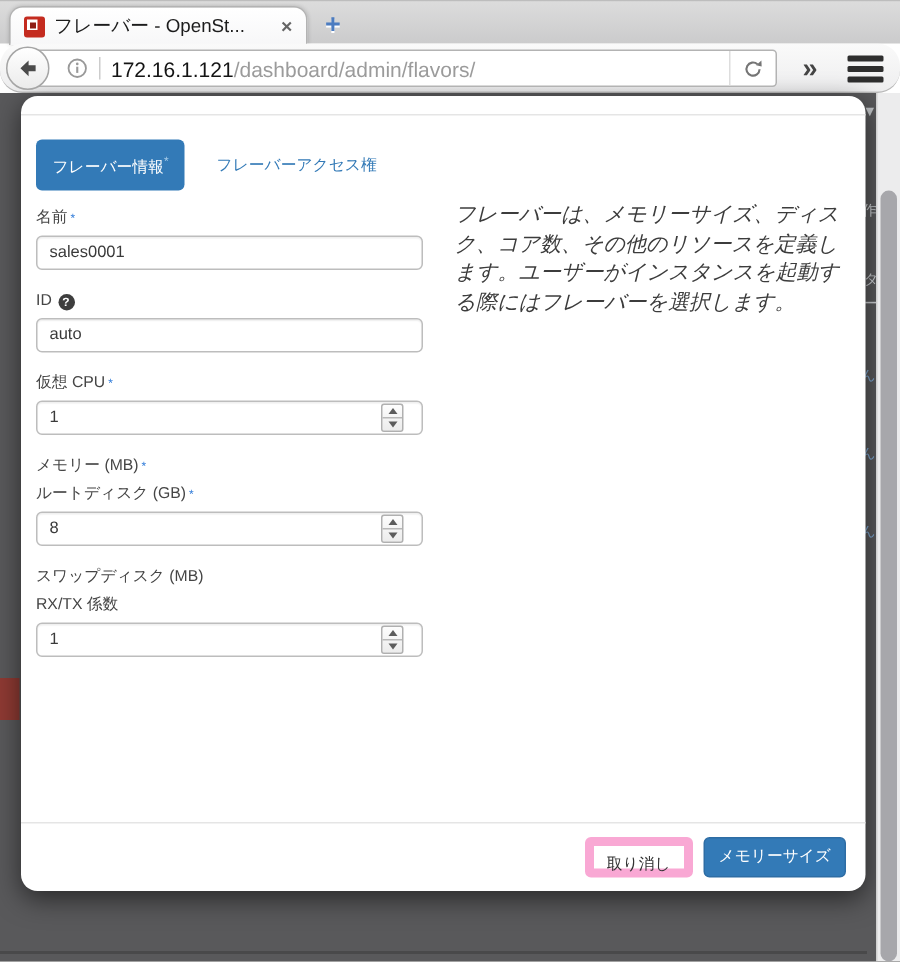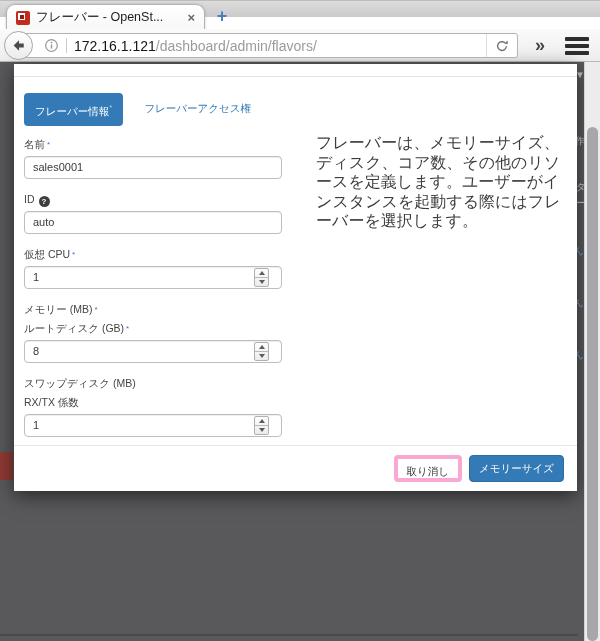--- a/index.html
+++ b/index.html
@@ -2,38 +2,38 @@
 <html><head>
 <meta charset="utf-8">
 <style>
   * { margin:0; padding:0; box-sizing:border-box; }
   body { background:#222; }
   .screen {
     position:relative; width:600px; height:641px; overflow:hidden;
     font-family:"Liberation Sans","DejaVu Sans",sans-serif; background:#fff;
   }
   
-  .tabbar { position:absolute; left:0; top:0; width:600px; height:17px;
+  .tabbar { position:absolute; left:0; top:0; width:600px; height:29px;
     background:linear-gradient(#dcdcdc,#cbcbcc); border-top:1px solid #bdbdbd; }
   .tab { position:absolute; left:6px; top:3px; width:199px; height:26px;
     background:linear-gradient(#ffffff,#f7f7f8); border:1px solid #b3b3b3; border-bottom:none;
     border-radius:9px 9px 0 0; display:flex; align-items:center; padding:0 9px;
     box-shadow:0 0 3px rgba(0,0,0,.18); }
   .favicon { width:14px; height:14px; background:#c42b1f; border-radius:2px; position:relative; flex:none; }
   .favicon::after { content:""; position:absolute; left:2px; top:2px; width:7px; height:7px;
     background:#fff; }
   .favicon::before { content:""; position:absolute; left:4px; top:4px; width:4px; height:4px;
     background:#8f1d14; z-index:1; }
   .tab-title { flex:1; margin:0 6px; font-size:12.5px; color:#1c1c1c; white-space:nowrap; overflow:hidden; }
   .tab-close { font-size:13px; font-weight:bold; color:#666; line-height:1; }
   .newtab { position:absolute; left:212px; top:5px; width:20px; height:20px;
     font-size:18px; font-weight:bold; color:#4c7cc0; text-align:center; line-height:20px;
     text-shadow:0 1px 0 #fff; }
   .toolbar { position:absolute; left:0; top:29px; width:600px; height:33px;
-    background:linear-gradient(#fafafa,#eeeeef); border-bottom:1px solid #b9b9b9; }
+    background:linear-gradient(#fafafa,#eeeeef); border-bottom:1px solid #b9b9b9;border-radius:15px; }
   .back-btn { position:absolute; left:4px; top:2px; width:29px; height:29px; border-radius:50%;
     background:linear-gradient(#ffffff,#ebebeb); border:1px solid #a5a5a5; z-index:3;
     display:flex; align-items:center; justify-content:center; }
   .urlbar { position:absolute; left:20px; top:4px; width:498px; height:25px; background:#fff;
     border:1px solid #b3b3b3; border-radius:3px; display:flex; align-items:center;
     padding-left:23px; z-index:2; }
   .url-sep { width:1px; height:15px; background:#ccc; margin:0 7px; flex:none; }
   .url-text { font-size:14px; white-space:nowrap; overflow:hidden; flex:1; }
   .url-host { color:#141414; }
   .url-path { color:#9b9b9b; }
@@ -47,22 +47,22 @@
   
   .content { position:absolute; left:0; top:62px; width:600px; height:579px; background:#59595b; }
   .bg-fragment { position:absolute; font-size:9.5px; line-height:1; white-space:nowrap; }
   .bg-redbtn { position:absolute; left:0; top:390px; width:13px; height:28px; background:#8e3a33; }
   .bg-table-edge { position:absolute; left:0; top:572px; width:578px; height:2px; background:rgba(0,0,0,.18); }
   .scrollbar { position:absolute; right:0; top:0; width:16px; height:100%;
     background:#ececed; border-left:1px solid #d0d0d0; }
   .scroll-thumb { position:absolute; left:2px; width:11px; top:65px; bottom:0;
     background:#a7a7ab; border-radius:6px; }
   
-  .modal { position:absolute; left:14px; top:2px; width:563px; height:427px; background:#fff;
-    border-radius:0; box-shadow:0 5px 18px rgba(0,0,0,.55); }
+  .modal { position:absolute; left:14px; top:2px; width:563px; height:530px; background:#fff;
+    border-radius:11px; box-shadow:0 5px 18px rgba(0,0,0,.55); }
   .modal-header-sliver { height:13px; border-bottom:1px solid #e5e5e5; }
   .modal-body { position:relative; padding:16px 10px 0 10px; }
   .wizard-tabs { display:flex; align-items:center; }
   .wtab-active { background:#337ab7; color:#fff; border-radius:4px; padding:7px 11px;
     font-size:10.5px; line-height:15px; }
   .wtab-active sup { color:#a8cdea; font-size:8px; }
   .wtab-inactive { color:#337ab7; font-size:10.5px; margin-left:21px; }
   .form-col { width:258px; margin-top:11px; }
   .form-group label { display:block; font-size:10.5px; line-height:15px; color:#454545;
     margin-bottom:4px; }
@@ -77,28 +77,28 @@
   .input-wrap.has-spin input { padding-right:34px; }
   .spinner { position:absolute; right:13px; top:2px; width:15px; height:19px;
     border:1px solid #b0b0b0; border-radius:2px; background:linear-gradient(#fdfdfd,#ececec);
     display:flex; flex-direction:column; }
   .spin-up, .spin-down { flex:1; display:flex; align-items:center; justify-content:center; }
   .spin-down { border-top:1px solid #b8b8b8; }
   .spin-up::after { content:""; border-left:3px solid transparent; border-right:3px solid transparent;
     border-bottom:4px solid #5c5c5c; }
   .spin-down::after { content:""; border-left:3px solid transparent; border-right:3px solid transparent;
     border-top:4px solid #5c5c5c; }
-  .help-col { position:absolute; left:302px; top:56px; width:258px;
-    font-size:16px; line-height:19.5px; color:#3c3c3c; text-align:left; }
+  .help-col { position:absolute; left:289px; top:56px; width:258px;
+    font-size:14px; line-height:19.5px; color:#3c3c3c; text-align:left;font-style:italic; }
   .modal-footer { position:absolute; left:0; right:0; bottom:0; height:46px;
     border-top:1px solid #e5e5e5; display:flex; justify-content:flex-end; align-items:flex-start;
     padding:9px 13px 0 0; }
   .btn { height:27px; padding:0 9px; border-radius:4px; font-size:10.5px; line-height:25px;
     font-family:inherit; cursor:default; }
-  .btn-cancel { background:#fff; border:4px solid #f9a8d4; color:#333; }
+  .btn-cancel { background:#fff; border:6px solid #f9a8d4; color:#333; }
   .btn-primary { background:#337ab7; border:1px solid #2e6da4; color:#fff; margin-left:7px; }
   svg { display:block; }
 </style>
 </head>
 <body>
 
 <div class="screen">
 
   <div class="tabbar">
     <div class="tab">

